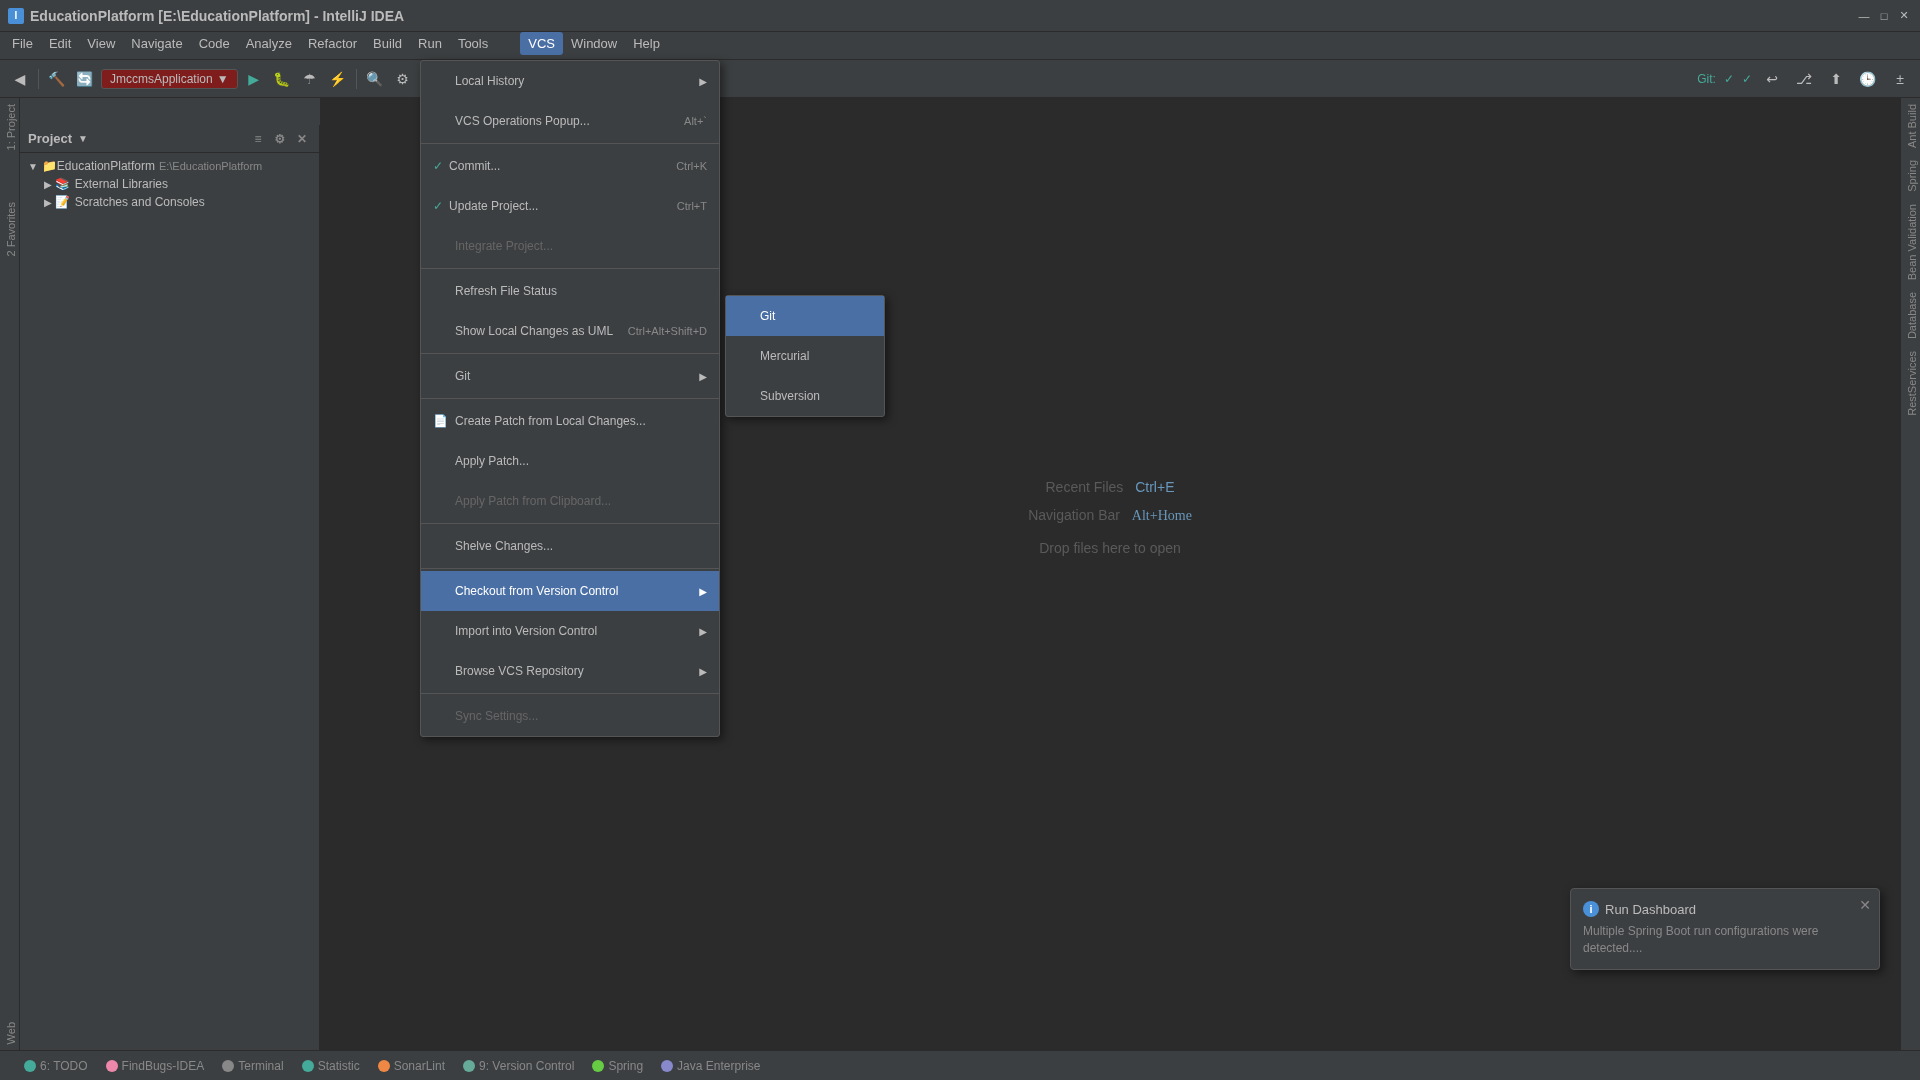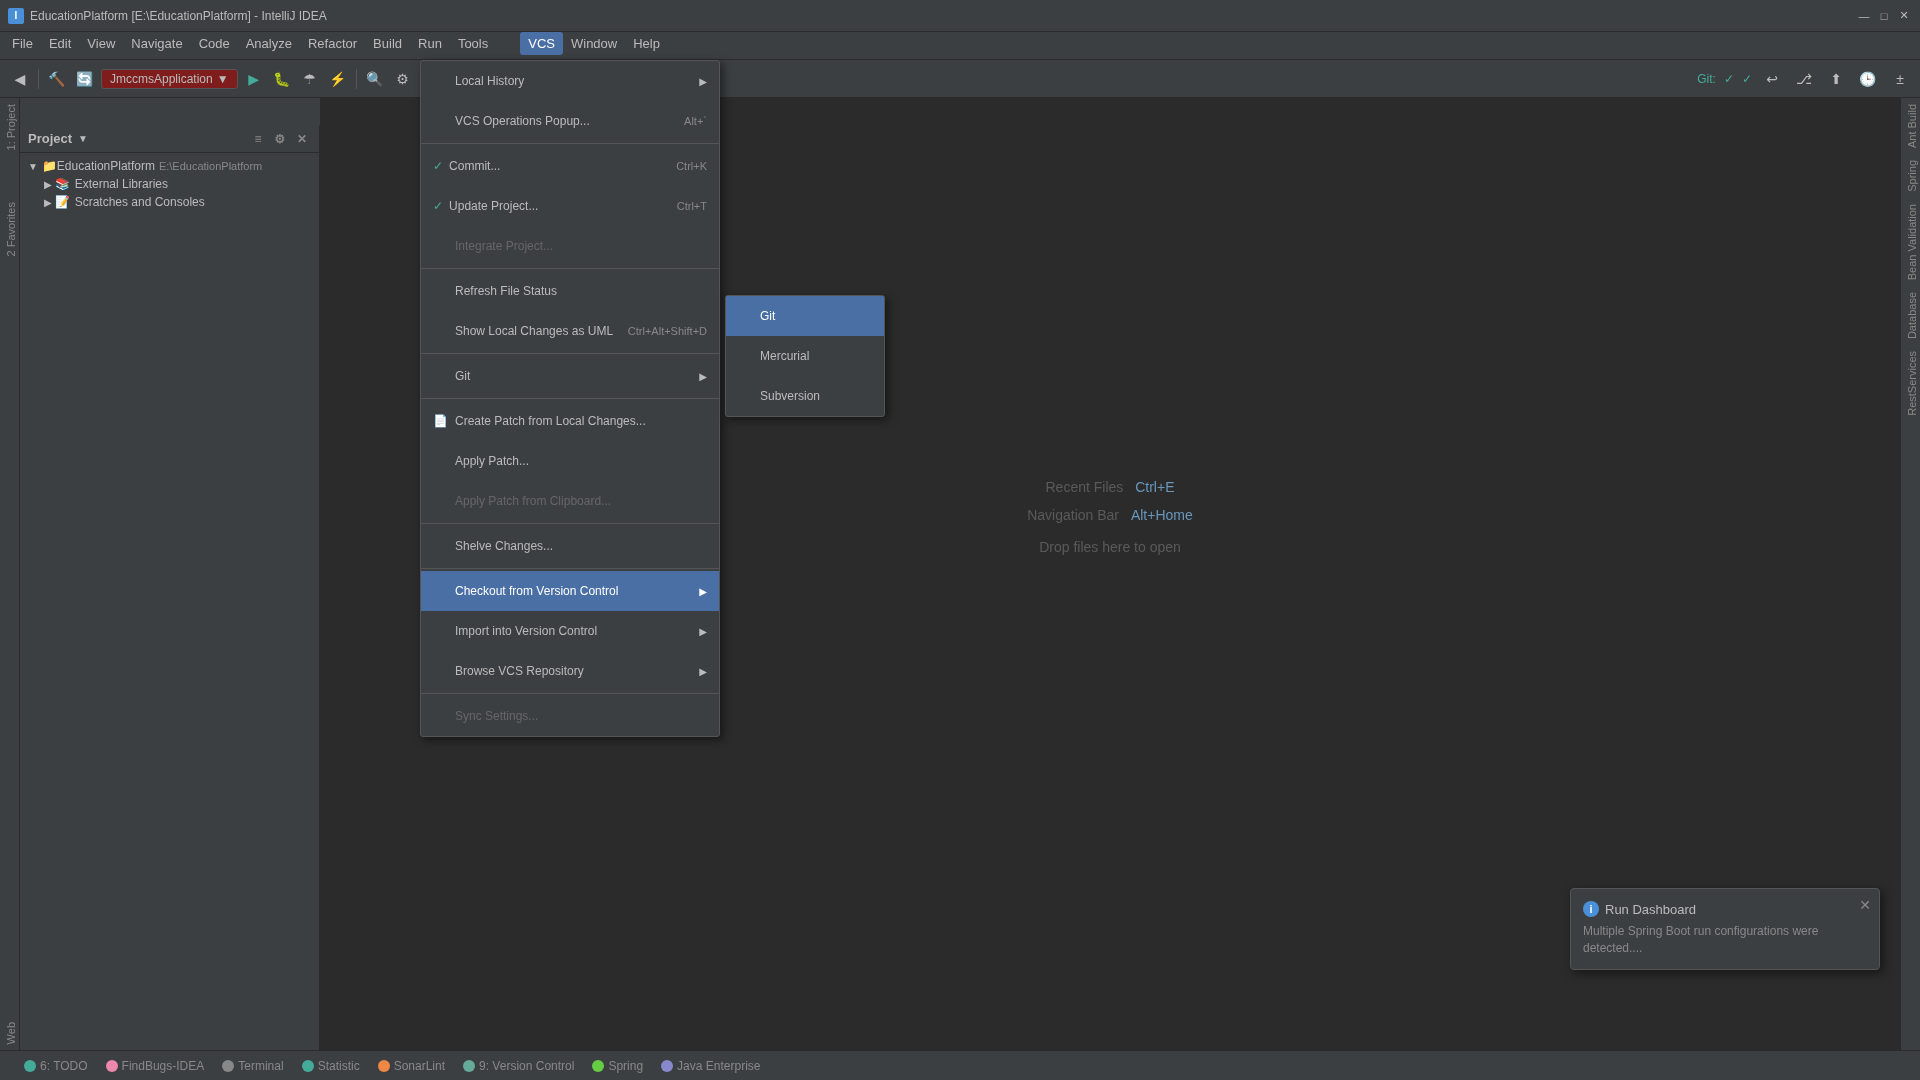--- a/index.html
+++ b/index.html
@@ -28,23 +28,24 @@
     #title-bar-icon {
       width: 16px;
       height: 16px;
       margin-right: 6px;
       background: #4a90d9;
       border-radius: 2px;
       display: flex; align-items: center; justify-content: center;
       font-size: 10px; color: white; font-weight: bold;
     }
     #title-text {
-      font-size: 12px;
+      font-size: 14px;
       color: #bbbbbb;
       flex: 1;
+      font-weight: bold;
     }
     #window-controls {
       display: flex;
       gap: 4px;
     }
     .win-btn {
       width: 16px;
       height: 16px;
       cursor: pointer;
       display: flex; align-items: center; justify-content: center;
@@ -422,21 +423,21 @@
   </div>
 
   <div id="content-area">
     <div style="text-align:center; position:absolute; top: 40%;">
       <div class="center-text">
         <span>Recent Files</span>
         <span class="center-shortcut" style="margin-left:8px;">Ctrl+E</span>
       </div>
       <div class="center-text">
         <span>Navigation Bar</span>
-        <span class="center-shortcut" style="margin-left:8px;">Alt+Home</span>
+        <span class="center-shortcut" style="margin-left:8px;font-family:Liberation Serif, serif;">Alt+Home</span>
       </div>
       <div class="center-text" style="margin-top:16px;">Drop files here to open</div>
     </div>
 
     <div id="run-dashboard">
       <span class="dashboard-close">✕</span>
       <div id="run-dashboard-title">
         <div class="info-icon">i</div>
         <span>Run Dashboard</span>
       </div>

